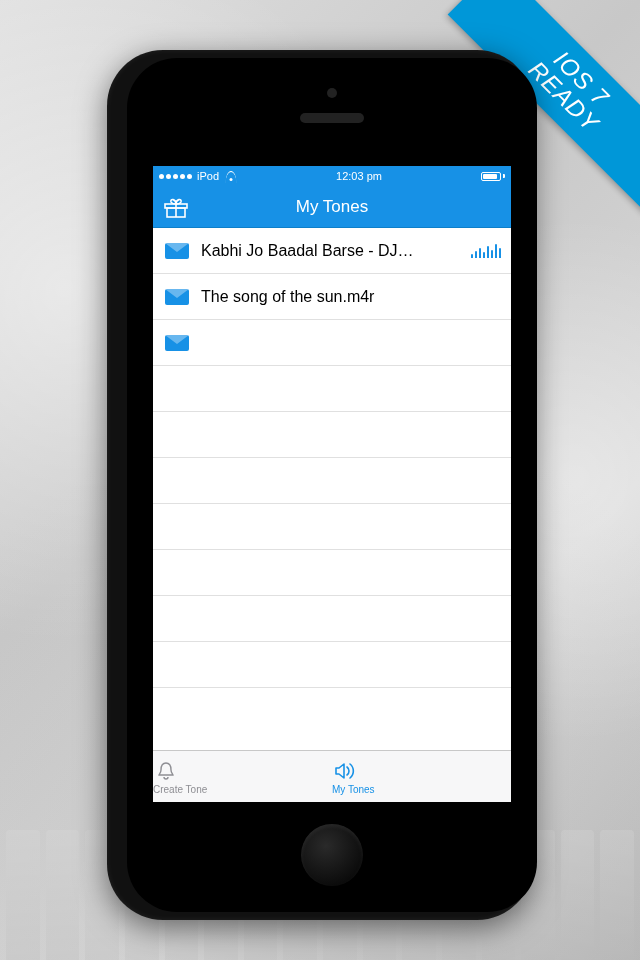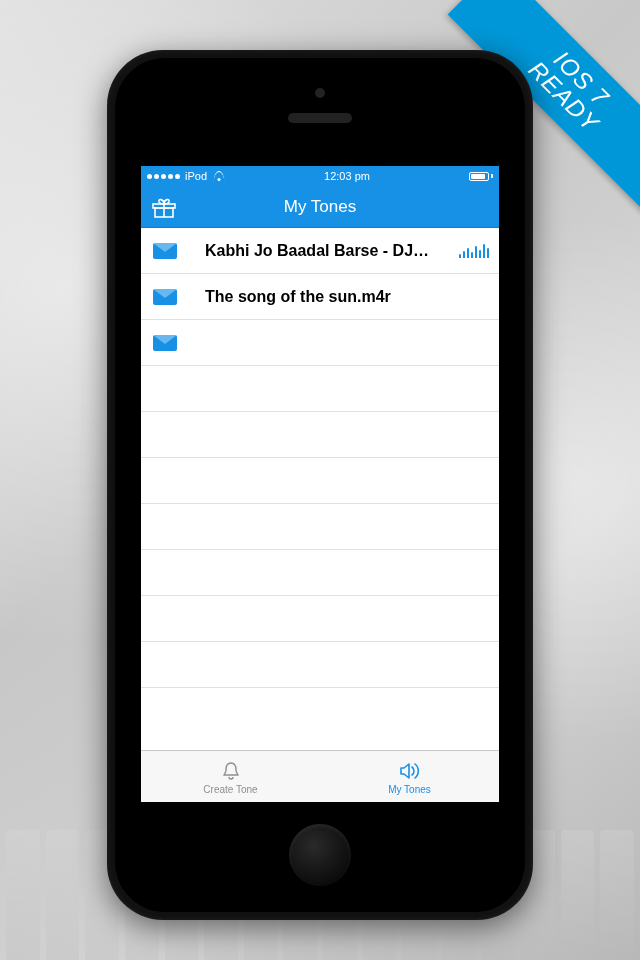--- a/index.html
+++ b/index.html
@@ -60,20 +60,21 @@
   background: #111;
   border-radius: 56px;
   box-shadow: 0 8px 30px rgba(0,0,0,0.5), inset 0 0 6px rgba(255,255,255,0.08);
   padding: 8px;
 }
 .phone-inner{
   width:100%; height:100%;
   background:#000;
   border-radius:50px;
   position:relative;
+  margin-left:12px;
 }
 .speaker {
   position: absolute;
   top: 55px;
   left: 50%;
   transform: translateX(-50%);
   width: 64px;
   height: 10px;
   background: #222;
   border-radius: 5px;
@@ -143,43 +144,42 @@
   position:absolute;left:8px;top:50%;transform:translateY(-50%);
   width:30px;height:28px;display:flex;align-items:center;justify-content:center;
 }
 .list{background:#fff}
 .row{
   height:46px;
   display:flex;
   align-items:center;
   padding:0 10px 0 12px;
   border-bottom:1px solid #e0e0e0;
-  gap:28px;
-  font-weight:bold;
+  gap:12px;
 }
 .row.empty{justify-content:flex-start}
 .mail-icon{
   width:24px;height:16px;background:#1791e6;border-radius:2px;position:relative;flex-shrink:0;
 }
 .mail-icon::before{
   content:"";position:absolute;top:0;left:0;right:0;height:0;
   border-left:12px solid transparent;border-right:12px solid transparent;border-top:9px solid #fff;
   opacity:0.35;
 }
 .row-label{
   font-size:16px;color:#000;flex:1;white-space:nowrap;overflow:hidden;text-overflow:ellipsis;
 }
 .eq{display:flex;align-items:flex-end;gap:1.5px;height:14px}
 .eq i{width:2.5px;background:#1791e6;display:block;border-radius:1px 1px 0 0}
 .tabbar{
   position:absolute;bottom:0;left:0;right:0;height:52px;
   background:#f7f7f8;border-top:1px solid #c8c8c8;
   display:flex;
 }
-.tab{flex:1;display:flex;flex-direction:column;align-items:center;justify-content:center;gap:1px;font-size:10px;color:#8e8e93}
+.tab{flex:1;display:flex;flex-direction:column;justify-content:center;gap:1px;font-size:10px;color:#8e8e93}
 .tab.active{color:#1791e6}
 .tab-icon{width:26px;height:24px;display:flex;align-items:center;justify-content:center}
 </style>
 </head>
 <body>
 
 <div class="bg-deco"></div>
 <div class="bg-bars">
   <span></span>
     <span></span>

